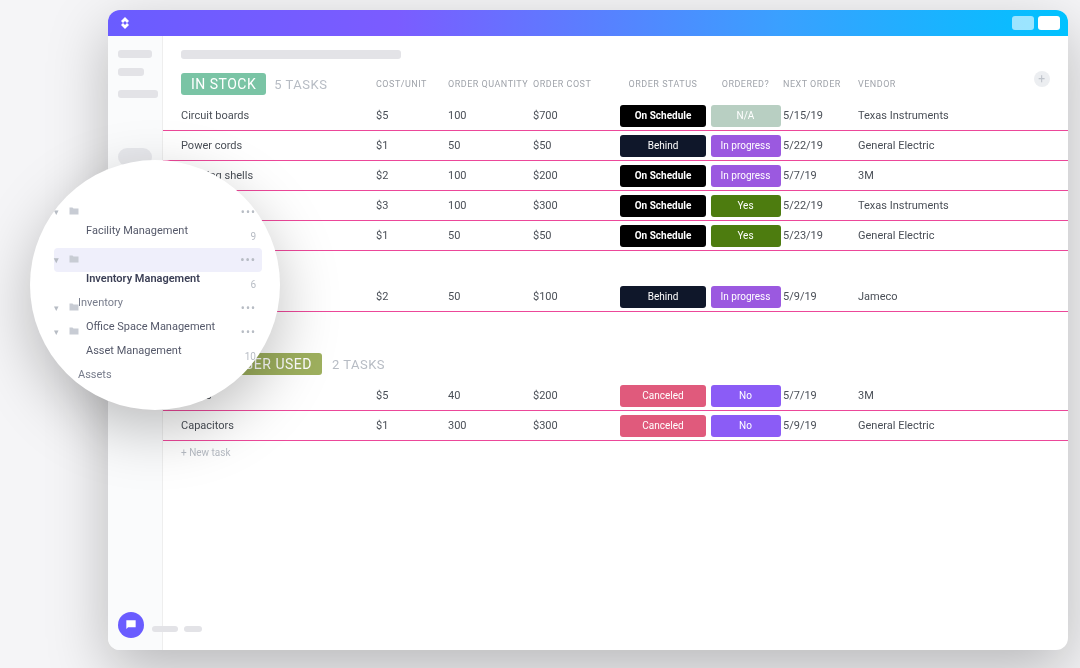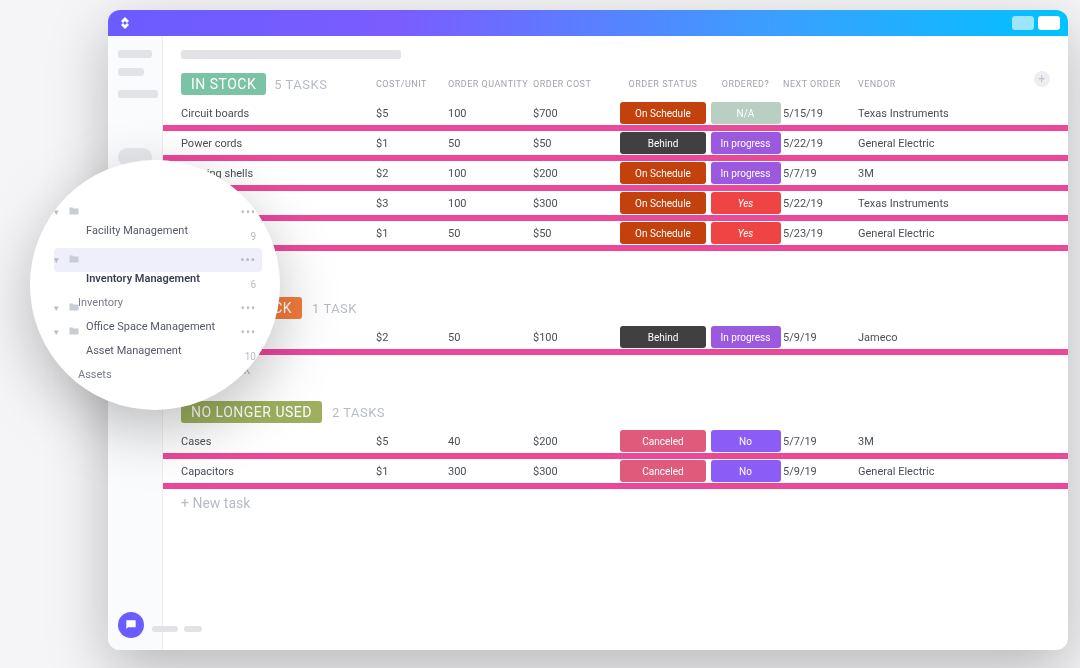--- a/index.html
+++ b/index.html
@@ -24,32 +24,32 @@
   .col-ordercost{width:85px;}
   .col-status{width:90px;text-align:center;}
   .col-ordered{width:75px;text-align:center;}
   .col-next{width:75px;}
   .col-vendor{width:130px;}
   .group-pill{display:inline-block;padding:3px 10px;border-radius:3px;font-size:14px;color:#fff;letter-spacing:.5px;}
   .pill-green{background:#7ac4a5;}
   .pill-orange{background:#f57c3b;}
   .pill-olive{background:#9eb05e;}
   .task-count{font-size:13px;color:#b7bcc4;letter-spacing:.5px;}
-  .row{display:flex;align-items:center;padding:0 18px;height:30px;border-bottom:6px solid #ec4899;font-size:11px;color:#4a4f57;}
+  .row{display:flex;align-items:center;padding:0 18px;height:30px;border-bottom:1px solid #ec4899;font-size:11px;color:#4a4f57;}
   .badge{display:inline-flex;align-items:center;justify-content:center;height:22px;width:72px;border-radius:3px;color:#fff;font-size:10px;}
-  .b-green{background:#c2410c;}
-  .b-orange{background:#404040;}
+  .b-green{background:#000000;font-weight:bold;}
+  .b-orange{background:#0f172a;}
   .b-purple{background:#9b59e0;}
   .b-gray{background:#b8cfc2;}
-  .b-darkgreen{background:#ef4444;font-style:italic;}
+  .b-darkgreen{background:#4d7c0f;}
   .b-red{background:#e05a7c;text-align:center;}
   .b-pink{background:#8b5cf6;}
   .col-status .badge{width:86px;}
   .col-ordered .badge{width:70px;}
-  .new-task{padding:6px 18px 14px;font-size:14px;color:#b7bcc4;cursor:pointer;}
+  .new-task{padding:6px 18px 14px;font-size:10px;color:#b7bcc4;cursor:pointer;}
   .group-header{display:flex;align-items:center;gap:10px;padding:10px 18px 6px;}
   .chat-bubble{position:absolute;left:10px;bottom:12px;width:26px;height:26px;border-radius:50%;background:#6a5cff;display:flex;align-items:center;justify-content:center;}
   .footer-ph{position:absolute;left:44px;bottom:18px;display:flex;gap:6px;}
 
   
   .zoom-lens{position:absolute;left:30px;top:160px;width:250px;height:250px;border-radius:50%;background:#fff;box-shadow:0 20px 60px rgba(0,0,0,.25);overflow:hidden;padding:40px 18px 18px 24px;z-index:10;}
   .tree{font-size:11px;color:#55596a;}
   .tree-row{display:flex;align-items:center;height:24px;gap:6px;cursor:pointer;position:relative;padding-right:6px;}
   .tree-row.child{padding-left:24px;color:#787d8c;}
   .tree-row.selected{background:#efeffb;border-radius:4px;font-weight:600;color:#3b3f55;}
@@ -157,24 +157,20 @@
       <div class="col-name">Ribbon cables</div>
       <div class="col-cost">$1</div>
       <div class="col-qty">50</div>
       <div class="col-ordercost">$50</div>
       <div class="col-status"><span class="badge b-green">On Schedule</span></div>
       <div class="col-ordered"><span class="badge b-darkgreen">Yes</span></div>
       <div class="col-next">5/23/19</div>
       <div class="col-vendor">General Electric</div>
           </div>
           <div class="new-task">+ New task</div>
-          <div class="group-header">
-            <span class="group-pill pill-orange">OUT OF STOCK</span>
-            <span class="task-count">1 TASK</span>
-          </div>
           <div class="row">
       <div class="col-name">USB cords</div>
       <div class="col-cost">$2</div>
       <div class="col-qty">50</div>
       <div class="col-ordercost">$100</div>
       <div class="col-status"><span class="badge b-orange">Behind</span></div>
       <div class="col-ordered"><span class="badge b-purple">In progress</span></div>
       <div class="col-next">5/9/19</div>
       <div class="col-vendor">Jameco</div>
           </div>

